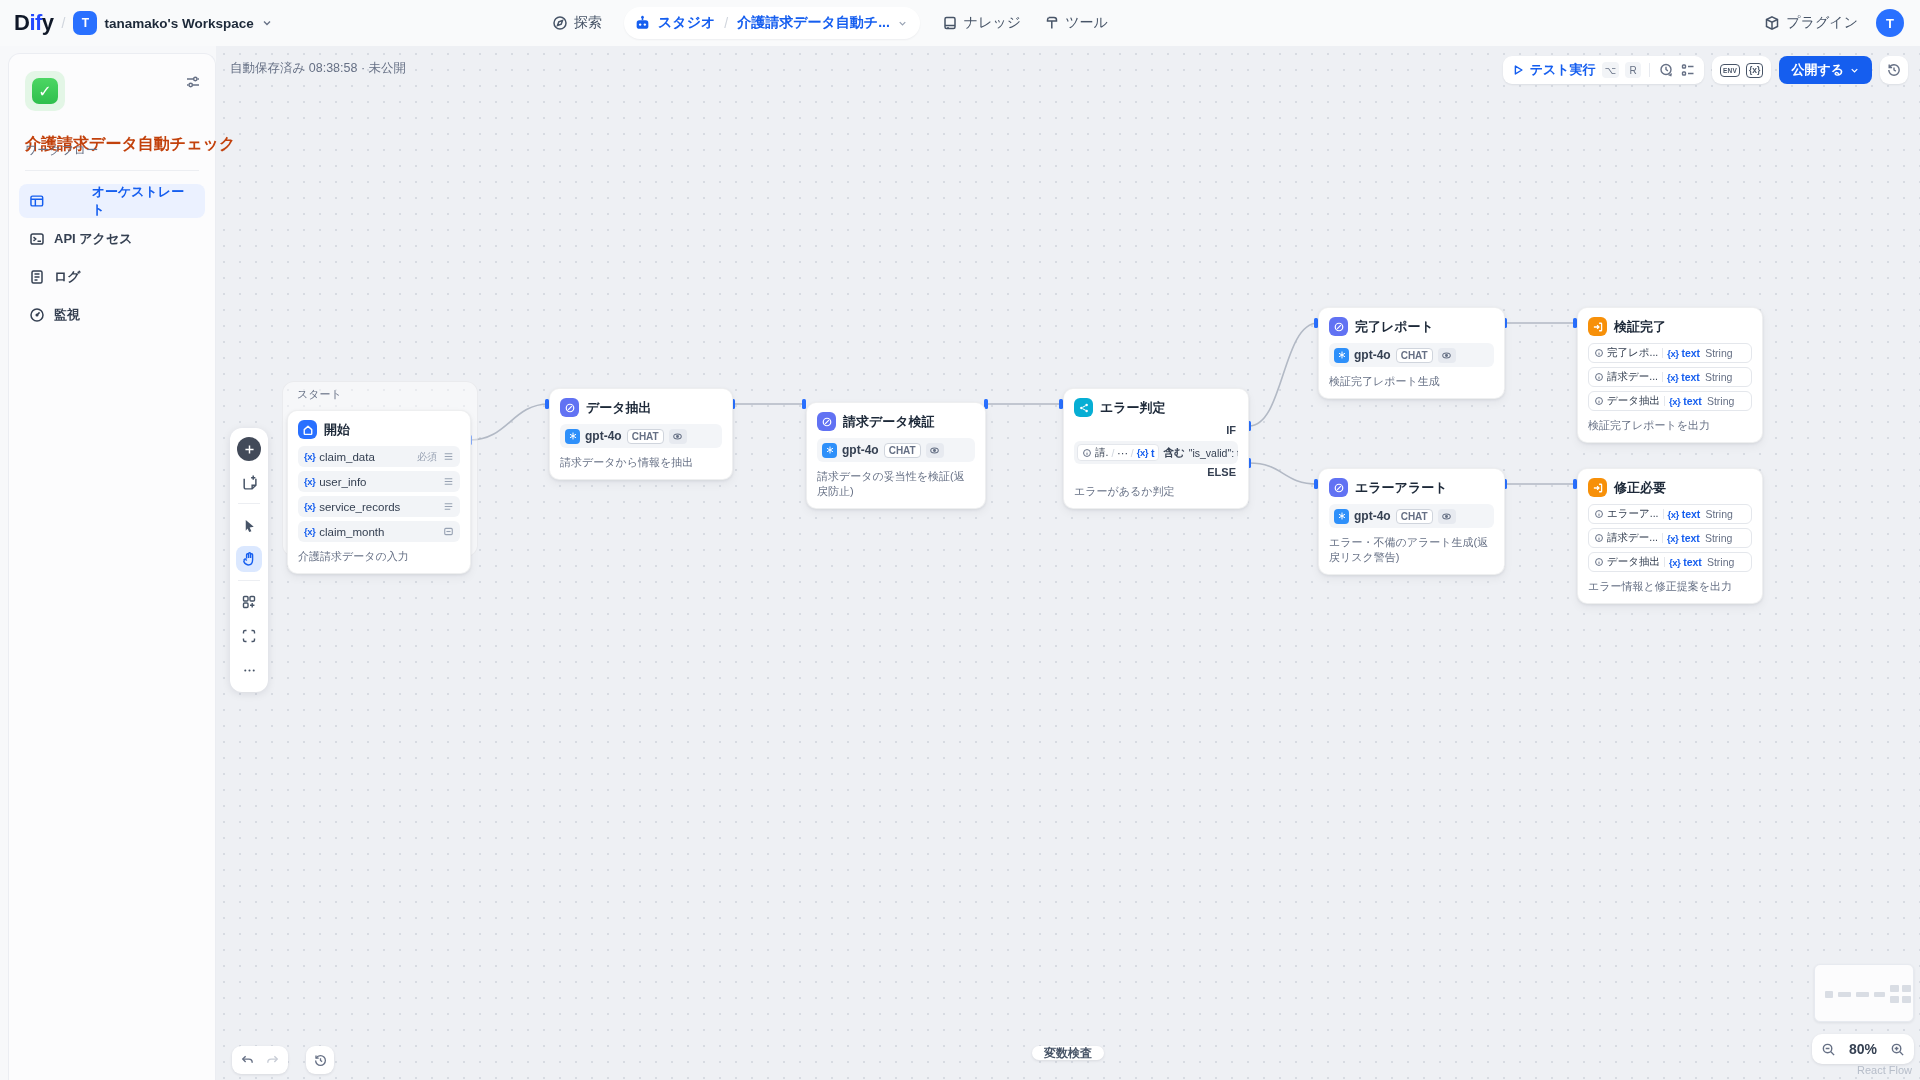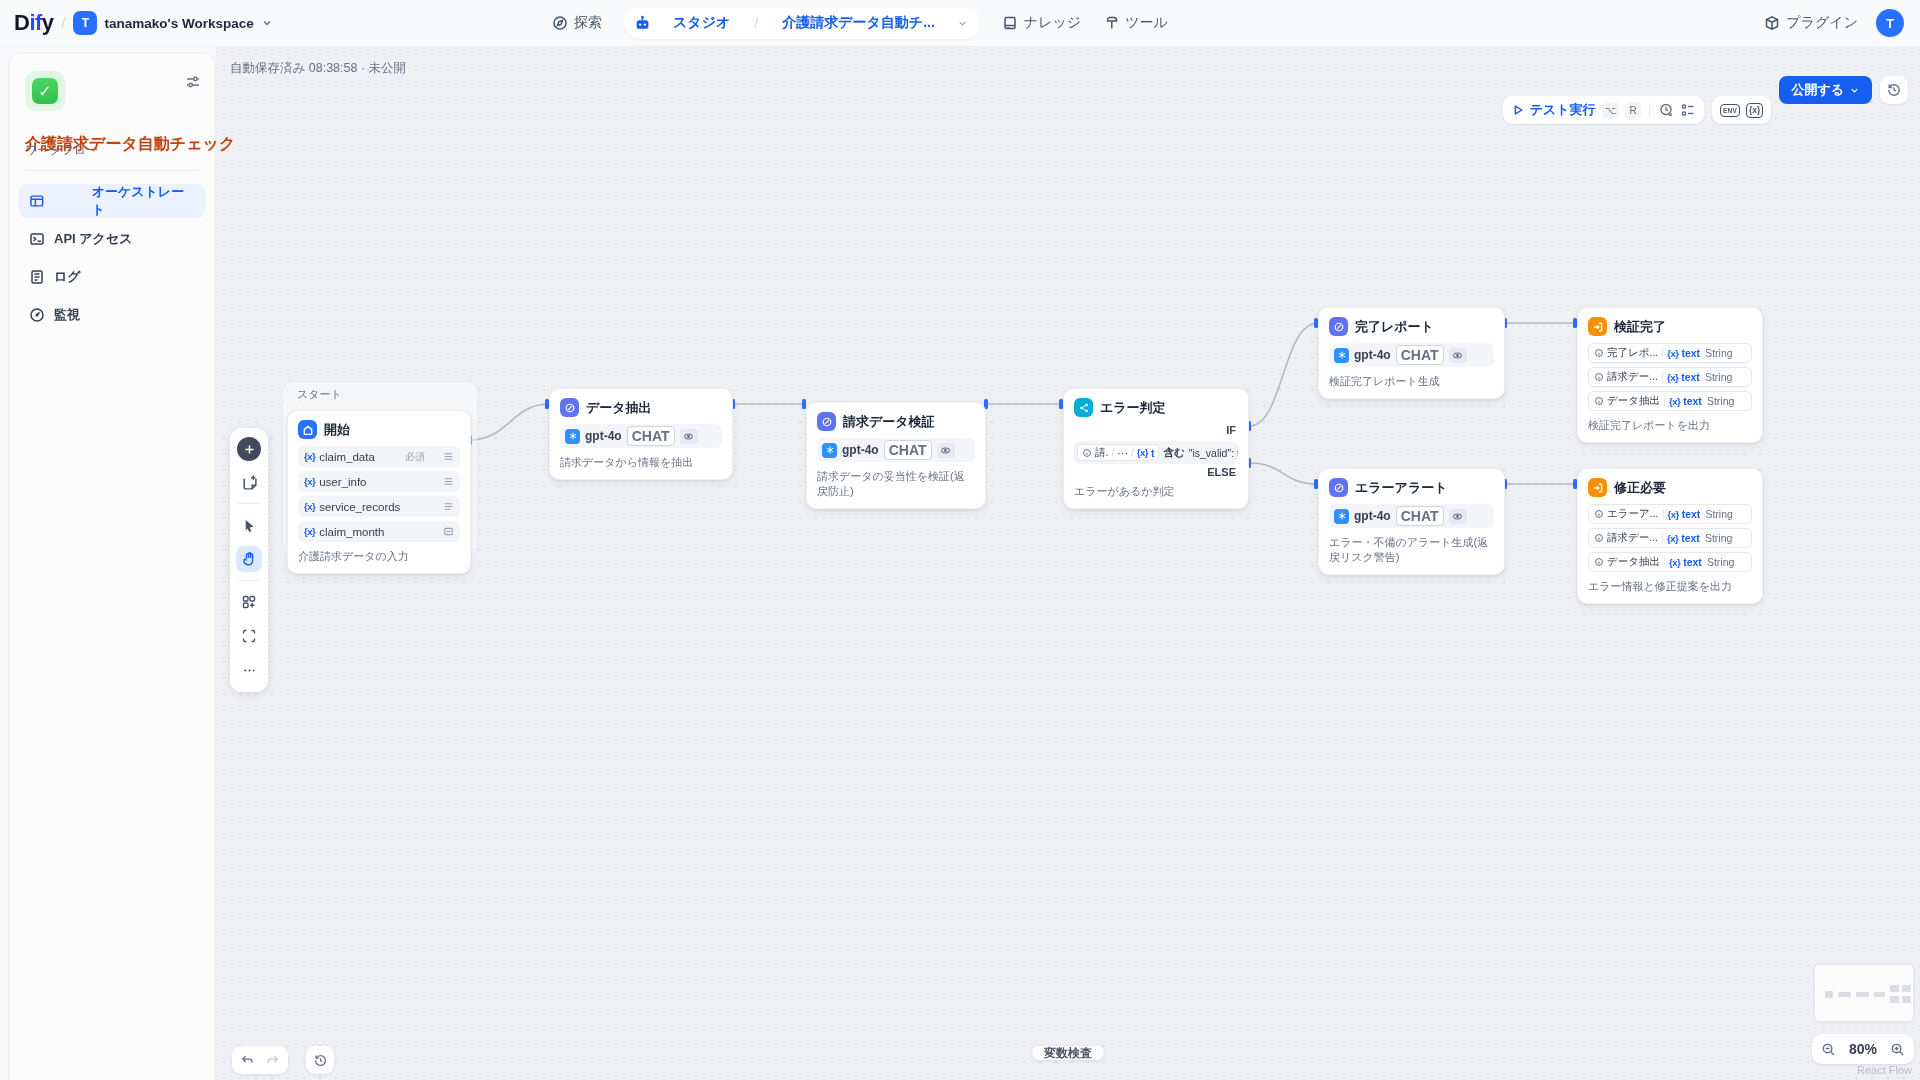--- a/index.html
+++ b/index.html
@@ -9,21 +9,21 @@
   
   .header { position:absolute; left:0; top:0; width:1920px; height:46px; background:#f9fafb; display:flex; align-items:center; z-index:30; }
   .logo { font-size:22px; font-weight:800; letter-spacing:-0.5px; margin-left:14px; color:#101828; }
   .logo .blue { color:#2349ff; }
   .crumb-sep { color:#d0d5dd; font-size:14px; margin:0 8px; }
   .ws { display:flex; align-items:center; gap:7px; cursor:pointer; }
   .ws-avatar { width:24px; height:24px; border-radius:7px; background:#2970ff; color:#fff; font-size:12px; font-weight:700; display:flex; align-items:center; justify-content:center; }
   .ws-name { font-size:13.5px; font-weight:600; color:#1d2939; }
   .center-nav { position:absolute; left:552px; top:0; height:46px; display:flex; align-items:center; gap:22px; }
   .nav-item { display:flex; align-items:center; gap:6px; color:#475467; font-size:14px; font-weight:500; cursor:pointer; }
-  .app-pill { display:flex; align-items:center; gap:22px; background:#fff; border-radius:18px; height:32px; padding:0 12px 0 10px; box-shadow:0 1px 2px rgba(16,24,40,.05); cursor:pointer; }
+  .app-pill { display:flex; align-items:center; gap:7px; background:#fff; border-radius:18px; height:32px; padding:0 12px 0 10px; box-shadow:0 1px 2px rgba(16,24,40,.05); cursor:pointer; }
   .app-pill .blue-txt { color:#155eef; font-size:14px; font-weight:600; }
   .right-nav { margin-left:auto; display:flex; align-items:center; gap:18px; margin-right:16px; }
   .avatar { width:28px; height:28px; border-radius:50%; background:#2970ff; color:#fff; font-size:13px; font-weight:700; display:flex; align-items:center; justify-content:center; cursor:pointer; }
 
   
   .sidebar { position:absolute; left:8px; top:53px; bottom:0; width:208px; background:#fcfcfd; border:1px solid #ebedf2; border-bottom:none; border-radius:12px 12px 0 0; z-index:20; }
   .app-ico-outer { position:absolute; left:16px; top:17px; width:40px; height:40px; border-radius:10px; background:#e3f6e6; display:flex; align-items:center; justify-content:center; }
   .app-ico-inner { width:26px; height:26px; border-radius:7px; background:linear-gradient(180deg,#4cd663,#2fbf4d); display:flex; align-items:center; justify-content:center; color:#fff; font-size:16px; font-weight:800; }
   .sb-gear { position:absolute; right:14px; top:20px; color:#667085; cursor:pointer; }
   .sb-title { position:absolute; left:16px; top:80px; width:180px; font-size:16px; font-weight:700; color:#c2410c; white-space:nowrap; }
@@ -31,21 +31,21 @@
   .sb-div { position:absolute; left:16px; right:16px; top:116px; height:1px; background:#eceef2; }
   .sb-menu { position:absolute; left:10px; right:10px; top:130px; display:flex; flex-direction:column; gap:4px; }
   .sb-item { height:34px; border-radius:8px; display:flex; align-items:center; gap:9px; padding:0 10px; font-size:13px; font-weight:600; color:#354052; cursor:pointer; }
   .sb-item.active { background:#ebf1ff; color:#155eef;gap:47px; }
 
   
   .canvas { position:absolute; left:216px; top:46px; width:1704px; height:1034px; background:#eef0f4; background-image:radial-gradient(circle,#d7dbe2 1px,transparent 1px); background-size:16px 16px; overflow:hidden; }
   .autosave { position:absolute; left:14px; top:14px; font-size:12.5px; color:#667085; }
 
   .run-bar { position:absolute; top:10px; right:12px; display:flex; align-items:center; gap:8px; }
-  .bar-card { background:#fff; border-radius:9px; box-shadow:0 1px 2px rgba(16,24,40,.08); display:flex; align-items:center; height:28px; padding:0 8px; gap:6px;margin-top:40px; }
+  .bar-card { background:#fff; border-radius:9px; box-shadow:0 1px 2px rgba(16,24,40,.08); display:flex; align-items:center; height:28px; padding:0 8px; gap:6px; }
   .test-run { color:#155eef; font-size:13px; font-weight:600; display:flex; align-items:center; gap:5px; cursor:pointer; }
   .key-badge { background:#f2f4f7; border-radius:4px; min-width:16px; height:16px; padding:0 3px; font-size:10px; color:#667085; display:flex; align-items:center; justify-content:center; }
   .v-div { width:1px; height:14px; background:#e7eaf0; margin:0 2px; }
   .tool-ic { color:#667085; cursor:pointer; display:flex; align-items:center; }
   .mini-env { border:1.4px solid #475467; color:#475467; border-radius:4px; font-size:6.5px; font-weight:800; padding:2px 2px; letter-spacing:.2px; }
   .mini-vx { border:1.4px solid #475467; color:#475467; border-radius:4px; font-size:8.5px; font-weight:800; padding:0 2px; height:15px; display:flex; align-items:center; }
   .publish-btn { background:#155eef; color:#fff; border:none; height:28px; border-radius:8px; font-size:13px; font-weight:600; padding:0 12px; display:flex; align-items:center; gap:5px; cursor:pointer; font-family:inherit; }
   .hist-btn { width:28px; height:28px; border-radius:9px; background:#fff; box-shadow:0 1px 2px rgba(16,24,40,.08); display:flex; align-items:center; justify-content:center; color:#667085; cursor:pointer; }
 
   
@@ -53,27 +53,27 @@
   .group-label { position:absolute; left:14px; top:5px; font-size:11px; color:#667085; }
   .node { position:absolute; background:#fff; border:1px solid rgba(16,24,40,.07); border-radius:10px; box-shadow:0 1px 3px rgba(16,24,40,.08),0 4px 10px rgba(16,24,40,.05); padding:9px 10px; cursor:pointer; }
   .n-head { display:flex; align-items:center; gap:7px; margin-bottom:7px; }
   .n-icon { width:19px; height:19px; border-radius:6px; display:flex; align-items:center; justify-content:center; flex:none; color:#fff; }
   .bg-start { background:#2970ff; } .bg-llm { background:#6172f3; } .bg-if { background:#06aed4; } .bg-end { background:#f79009; }
   .n-title { font-size:13px; font-weight:700; color:#1d2939; white-space:nowrap; }
   .n-desc { margin-top:7px; font-size:11px; line-height:15px; color:#667085; }
   .f-row { background:#f2f4f7; border-radius:6px; height:21px; display:flex; align-items:center; padding:0 6px; gap:4px; margin-top:4px; font-size:11.5px; color:#354052; }
   .f-row:first-of-type { margin-top:0; }
   .f-name { flex:1; white-space:nowrap; overflow:hidden; }
-  .f-req { font-size:10px; color:#98a2b3; margin-right:14px; }
+  .f-req { font-size:10px; color:#98a2b3; margin-right:2px; }
   .f-type { color:#98a2b3; display:flex; align-items:center; }
   .vx { color:#155eef; font-weight:700; font-size:9.5px; letter-spacing:-.5px; flex:none; }
   .model-row { background:#f3f5f8; border-radius:6px; height:24px; display:flex; align-items:center; gap:5px; padding:0 5px; }
   .m-icon { width:15px; height:15px; border-radius:4px; background:#2e90fa; display:flex; align-items:center; justify-content:center; flex:none; }
   .m-name { font-size:12px; font-weight:600; color:#354052; }
-  .m-badge { border:1px solid #d0d5dd; background:#fff; border-radius:4px; font-size:14px; font-weight:600; color:#667085; padding:1px 4px; }
+  .m-badge { border:1px solid #d0d5dd; background:#fff; border-radius:4px; font-size:10px; font-weight:600; color:#667085; padding:1px 4px; }
   .m-eye { background:#e7eaf0; border-radius:4px; width:18px; height:15px; display:flex; align-items:center; justify-content:center; color:#667085; }
   .branch-lbl { text-align:right; font-size:11px; font-weight:700; color:#354052; padding-right:2px; height:15px; }
   .cond-row { background:#f2f4f7; border-radius:6px; height:23px; display:flex; align-items:center; gap:4px; padding:0 3px; margin:2px 0; font-size:10.5px; color:#354052; white-space:nowrap; overflow:hidden; }
   .cond-pill { background:#fff; border:1px solid #e4e7ec; border-radius:4px; height:17px; display:flex; align-items:center; gap:3px; padding:0 4px; }
   .cond-op { font-weight:700; }
   .o-row { background:#fff; border:1px solid #e4e7ec; border-radius:6px; height:20px; display:flex; align-items:center; gap:3px; padding:0 5px; margin-top:4px; font-size:10.5px; color:#354052; white-space:nowrap; overflow:hidden; }
   .o-row:first-of-type { margin-top:0; }
   .o-sep { width:1px; height:10px; background:#e4e7ec; margin:0 1px; }
   .o-var { color:#155eef; font-weight:700; }
   .o-type { color:#667085; margin-left:2px; }

